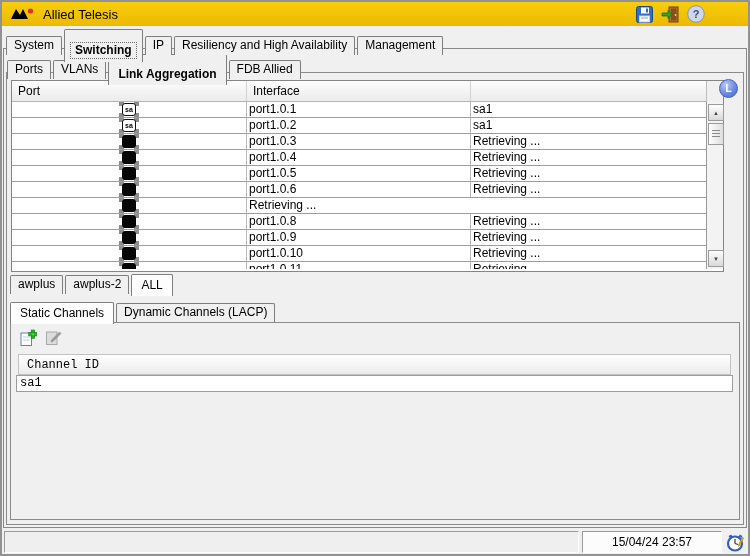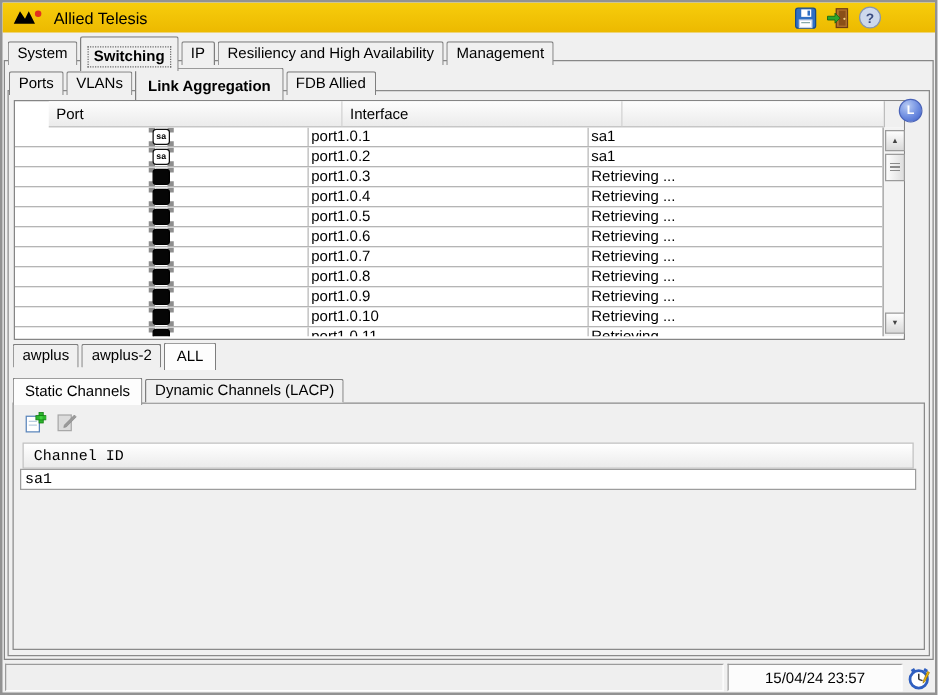--- a/index.html
+++ b/index.html
@@ -13,34 +13,34 @@
     background:linear-gradient(#f7cd0c,#ecb900);display:flex;align-items:center;}
   .titlebar .logo{margin:0 7px 0 8px;display:block;}
   .titlebar .title{font-size:13px;color:#000;}
   .tb-icons{position:absolute;right:42px;top:2px;display:flex;gap:6px;}
   .tb-btn{width:20px;height:20px;display:flex;align-items:center;justify-content:center;cursor:pointer;}
   
   .tabrow{display:flex;align-items:center;}
   .tab{border:1px solid #7e7e7e;border-bottom:none;background:#f0f0f0;
     padding:2px 7px 3px 7px;margin-right:2px;border-radius:2px 2px 0 0;white-space:nowrap;
     position:relative;z-index:1;cursor:pointer;line-height:13px;}
-  .tab.active{z-index:3;font-weight:bold;padding:8px 9px 4px 9px;background:#f0f0f0;margin-bottom:-1px;}
+  .tab.active{z-index:3;font-weight:bold;padding:13px 9px 4px 9px;background:#f0f0f0;margin-bottom:-1px;}
   .tab.active .focus-dots{border:1px dotted #6a6a6a;margin:-1px -4px;padding:1px 4px;display:block;}
   .tab.active2{z-index:3;background:#fdfdfd;padding:4px 9px 4px 9px;margin-bottom:-1px;}
   .main-tabs{position:absolute;left:4px;top:27px;z-index:3;}
   .main-panel{position:absolute;left:1px;right:1px;top:46px;bottom:26px;
     border:1px solid #878787;background:#f0f0f0;z-index:2;}
   .sub-tabs{position:absolute;left:3px;top:5px;z-index:3;}
   .sub-panel{position:absolute;left:2px;right:2px;top:23px;bottom:2px;border:1px solid #8a8a8a;background:#f0f0f0;z-index:2;}
   
   .port-table{position:absolute;left:4px;top:7px;width:711px;height:190px;
     border:1px solid #858585;background:#fff;}
   .pt-head{display:flex;height:21px;}
   .pt-headcells{display:flex;width:694px;background:linear-gradient(#fdfdfd,#ebebeb);
-    border-bottom:1px solid #b5b5b5;margin-left:27px;}
+    border-bottom:1px solid #b5b5b5;}
   .pth{display:flex;align-items:center;padding-left:6px;box-sizing:border-box;
     border-right:1px solid #d2d2d2;overflow:hidden;}
   .sb-cap{width:17px;background:#f0f0f0;border-left:1px solid #bdbdbd;box-sizing:border-box;}
   .pt-bodyrow{display:flex;height:167px;}
   .pt-rows{width:694px;overflow:hidden;}
   .prow{display:flex;height:16px;box-sizing:border-box;border-bottom:1px solid #9d9d9d;background:#fff;}
   .pc{box-sizing:border-box;border-right:1px solid #b8b8b8;overflow:hidden;white-space:nowrap;
     line-height:15px;padding-left:2px;}
   .c0{width:235px;display:flex;align-items:center;justify-content:center;padding-left:0;}
   .c1{width:224px;}
@@ -215,21 +215,20 @@
                 </div>
               <div class="pc c1">port1.0.6</div>
               <div class="pc c2">Retrieving ...</div>
             </div>
             <div class="prow">
               <div class="pc c0">
                   <span class="picon dark">
                     <span class="pbody"></span>
                   </span>
                 </div>
-              <div class="pc c1">port1.0.7</div>
               <div class="pc c2">Retrieving ...</div>
             </div>
             <div class="prow">
               <div class="pc c0">
                   <span class="picon dark">
                     <span class="pbody"></span>
                   </span>
                 </div>
               <div class="pc c1">port1.0.8</div>
               <div class="pc c2">Retrieving ...</div>

